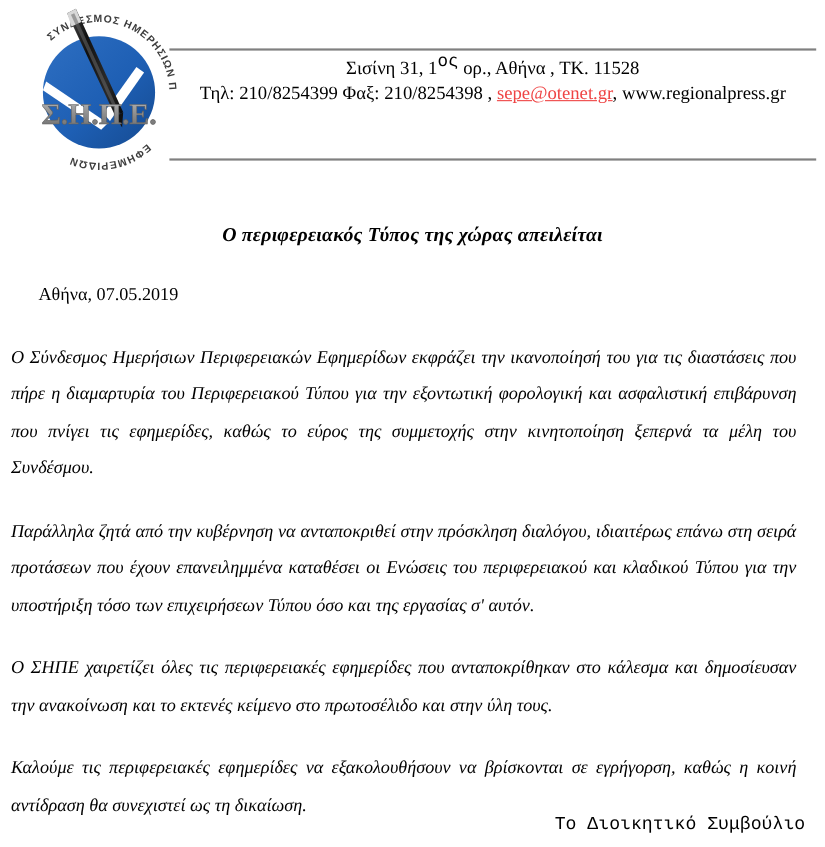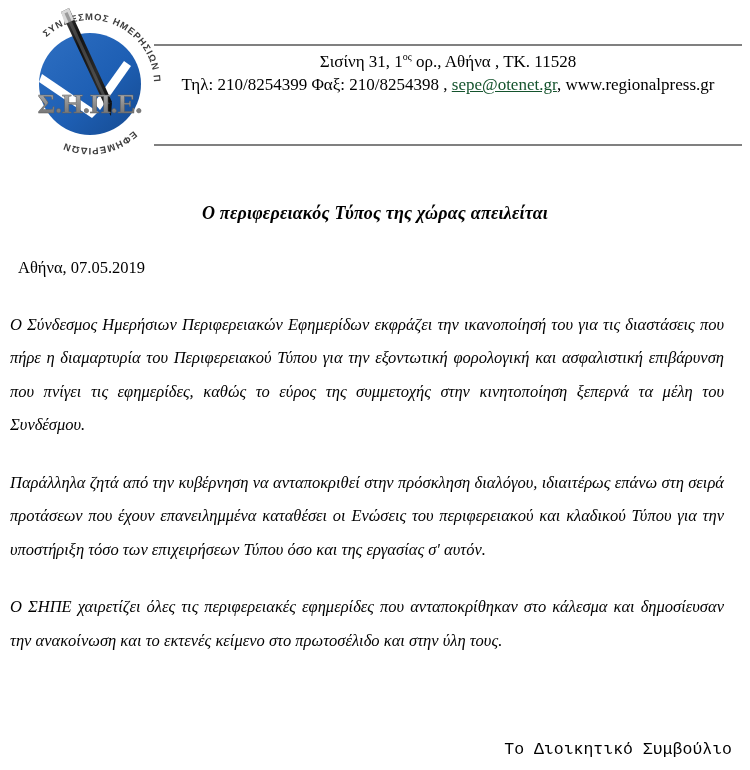--- a/index.html
+++ b/index.html
@@ -70,45 +70,46 @@
   .org-name .sm {
     font-size: 17px;
     color: #000000;
   }
   .addr-line {
     font-size: 17px;
     margin-top: 1px;
     white-space: nowrap;
   }
   .addr-line sup {
-    font-size: 10px;
+    font-size: 16px;
     vertical-align: super;
     line-height: 0;
+    font-family: Liberation Mono, monospace;
   }
   .mail-link {
-    color: #14532d;
+    color: #ef4444;
     text-decoration: underline;
   }
 
   
   .doc-title {
     position: absolute;
     left: 0;
     top: 203px;
     width: 750px;
     text-align: center;
     font-size: 18px;
     font-weight: bold;
     font-style: italic;
     letter-spacing: 0.2px;
   }
 
   .dateline {
     position: absolute;
-    left: 18px;
+    left: 35px;
     top: 258px;
     font-size: 16.5px;
     font-style: normal;
     text-align: center;
   }
 
   .body-block {
     position: absolute;
     left: 10px;
     top: 308px;
@@ -206,15 +207,16 @@
 </div>
 
 <div class="doc-title">Ο περιφερειακός Τύπος της χώρας απειλείται</div>
 
 <div class="dateline">Αθήνα, 07.05.2019</div>
 
 <div class="body-block">
   <p class="para">Ο Σύνδεσμος Ημερήσιων Περιφερειακών Εφημερίδων εκφράζει την ικανοποίησή του για τις διαστάσεις που πήρε η διαμαρτυρία του Περιφερειακού Τύπου για την εξοντωτική φορολογική και ασφαλιστική επιβάρυνση που πνίγει τις εφημερίδες, καθώς το εύρος της συμμετοχής στην κινητοποίηση ξεπερνά τα μέλη του Συνδέσμου.</p>
   <p class="para">Παράλληλα ζητά από την κυβέρνηση να ανταποκριθεί στην πρόσκληση διαλόγου, ιδιαιτέρως επάνω στη σειρά προτάσεων που έχουν επανειλημμένα καταθέσει οι Ενώσεις του περιφερειακού και κλαδικού Τύπου για την υποστήριξη τόσο των επιχειρήσεων Τύπου όσο και της εργασίας σ' αυτόν.</p>
   <p class="para">Ο ΣΗΠΕ χαιρετίζει όλες τις περιφερειακές εφημερίδες που ανταποκρίθηκαν στο κάλεσμα και δημοσίευσαν την ανακοίνωση και το εκτενές κείμενο στο πρωτοσέλιδο και στην ύλη τους.</p>
+  <p class="para last">Καλούμε τις περιφερειακές εφημερίδες να εξακολουθήσουν να βρίσκονται σε εγρήγορση, καθώς η κοινή αντίδραση θα συνεχιστεί ως τη δικαίωση.</p>
 </div>
 
 <div class="signature">Το Διοικητικό Συμβούλιο</div>
 
 </body></html>

